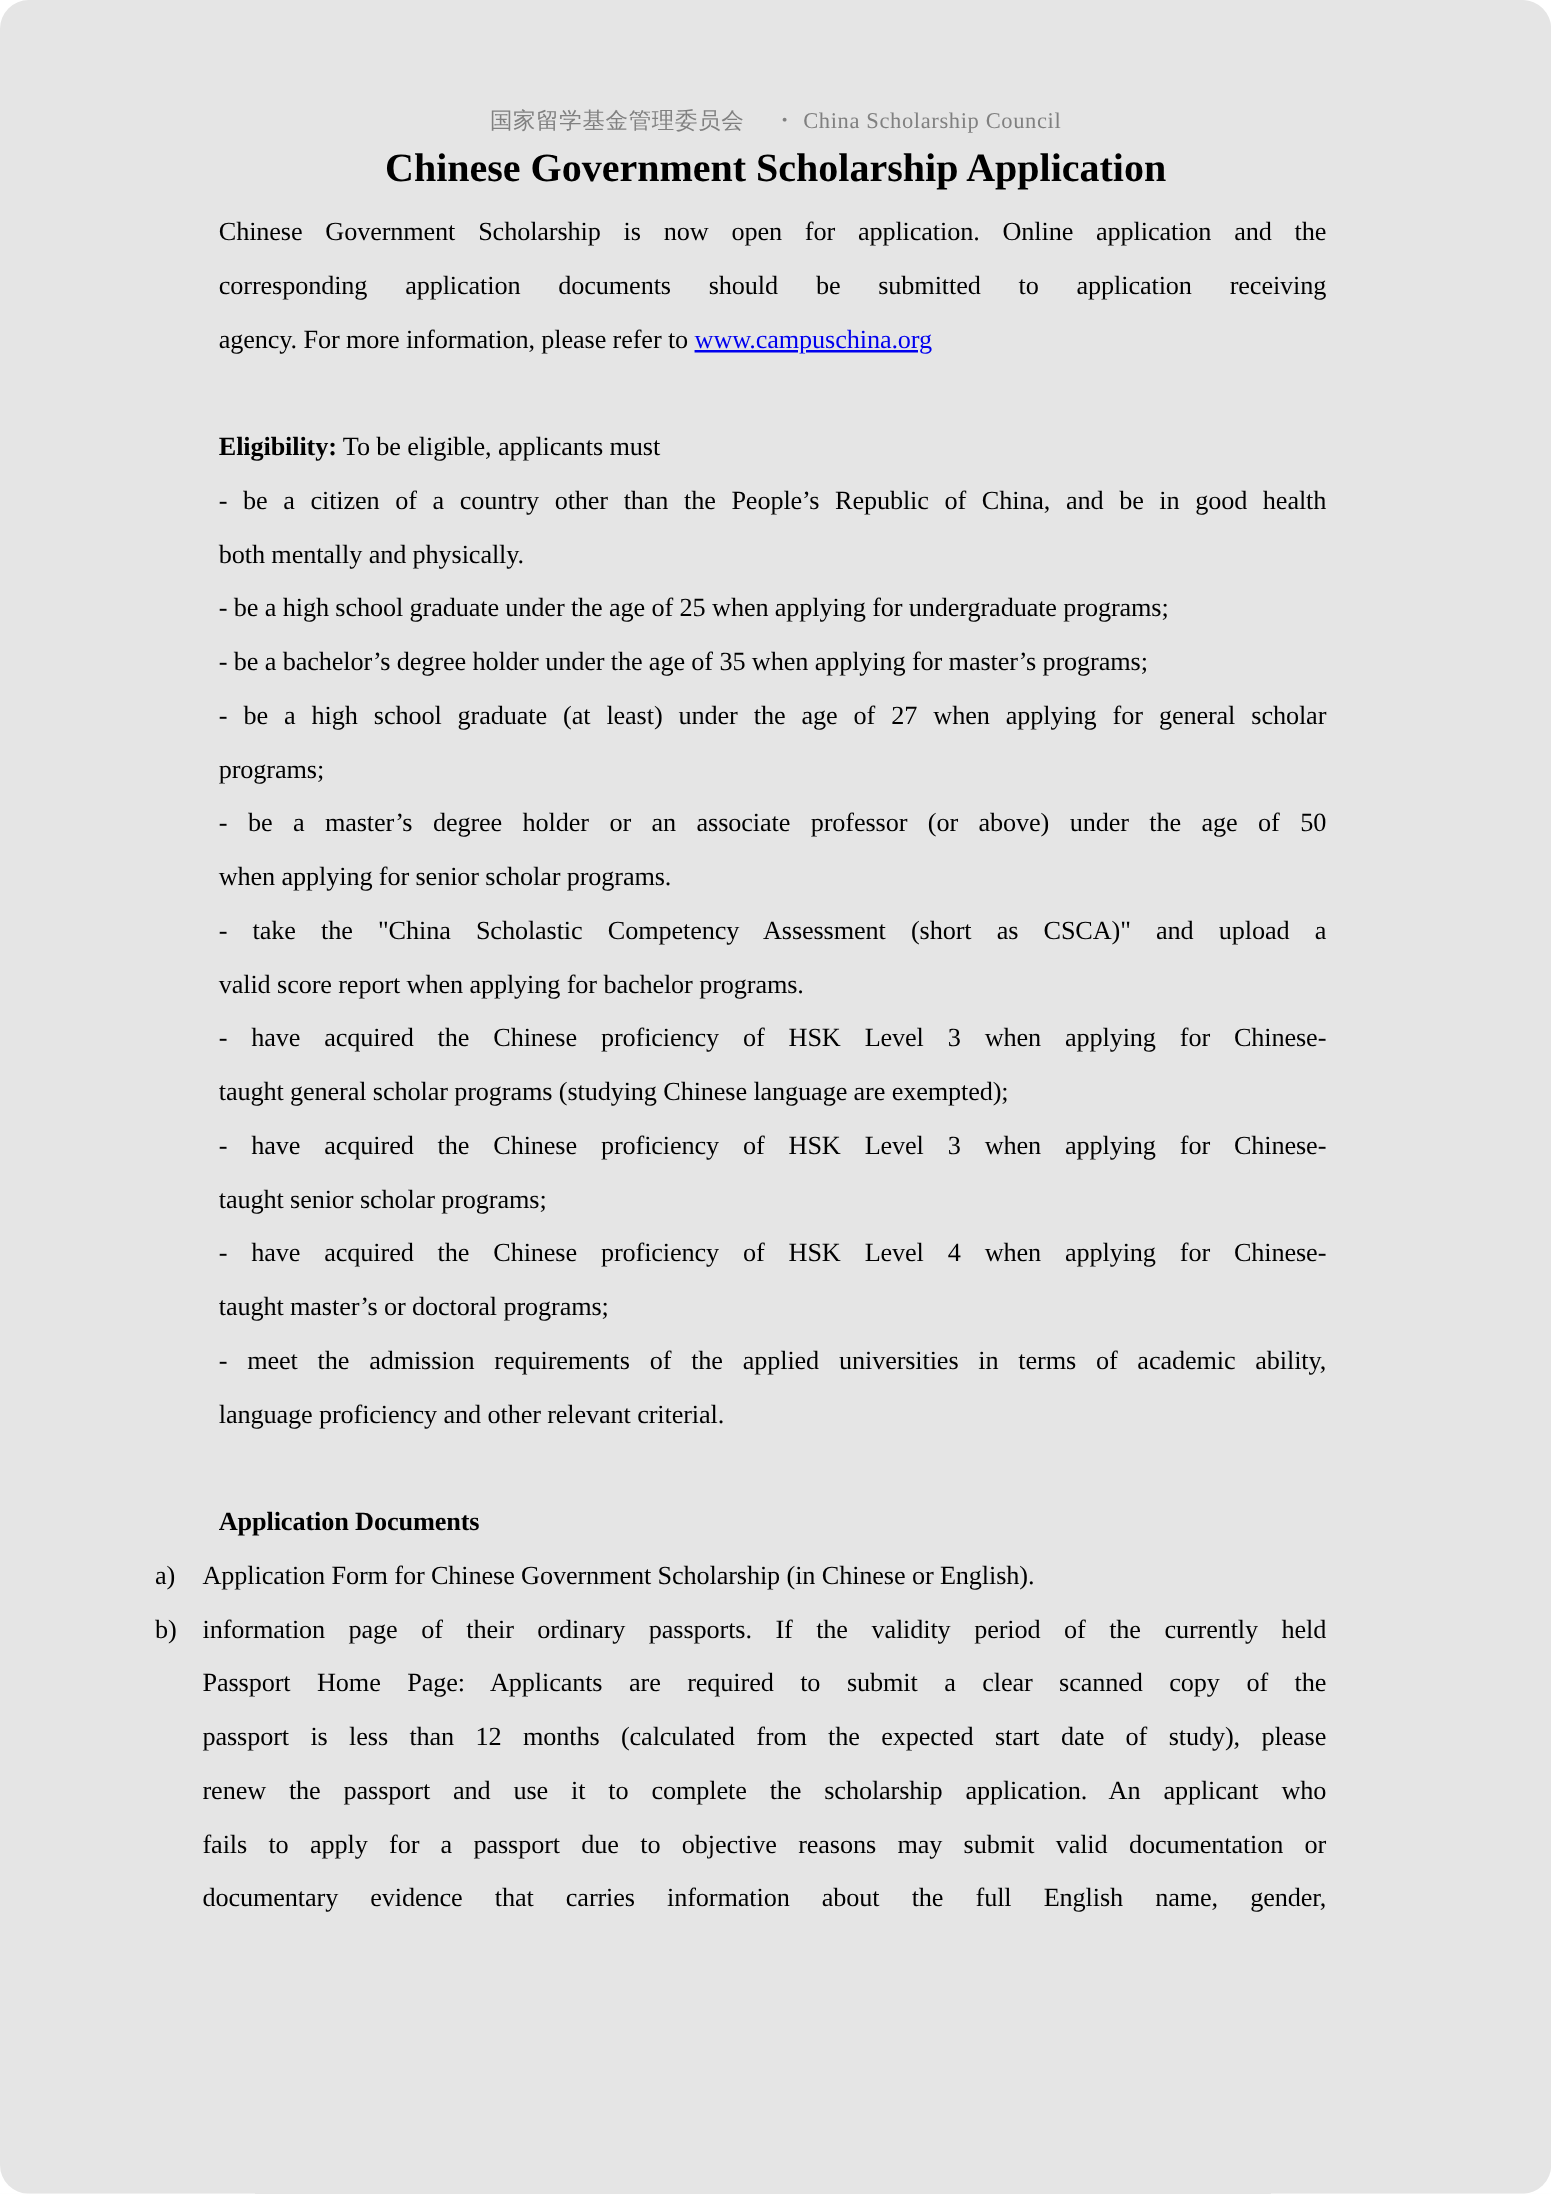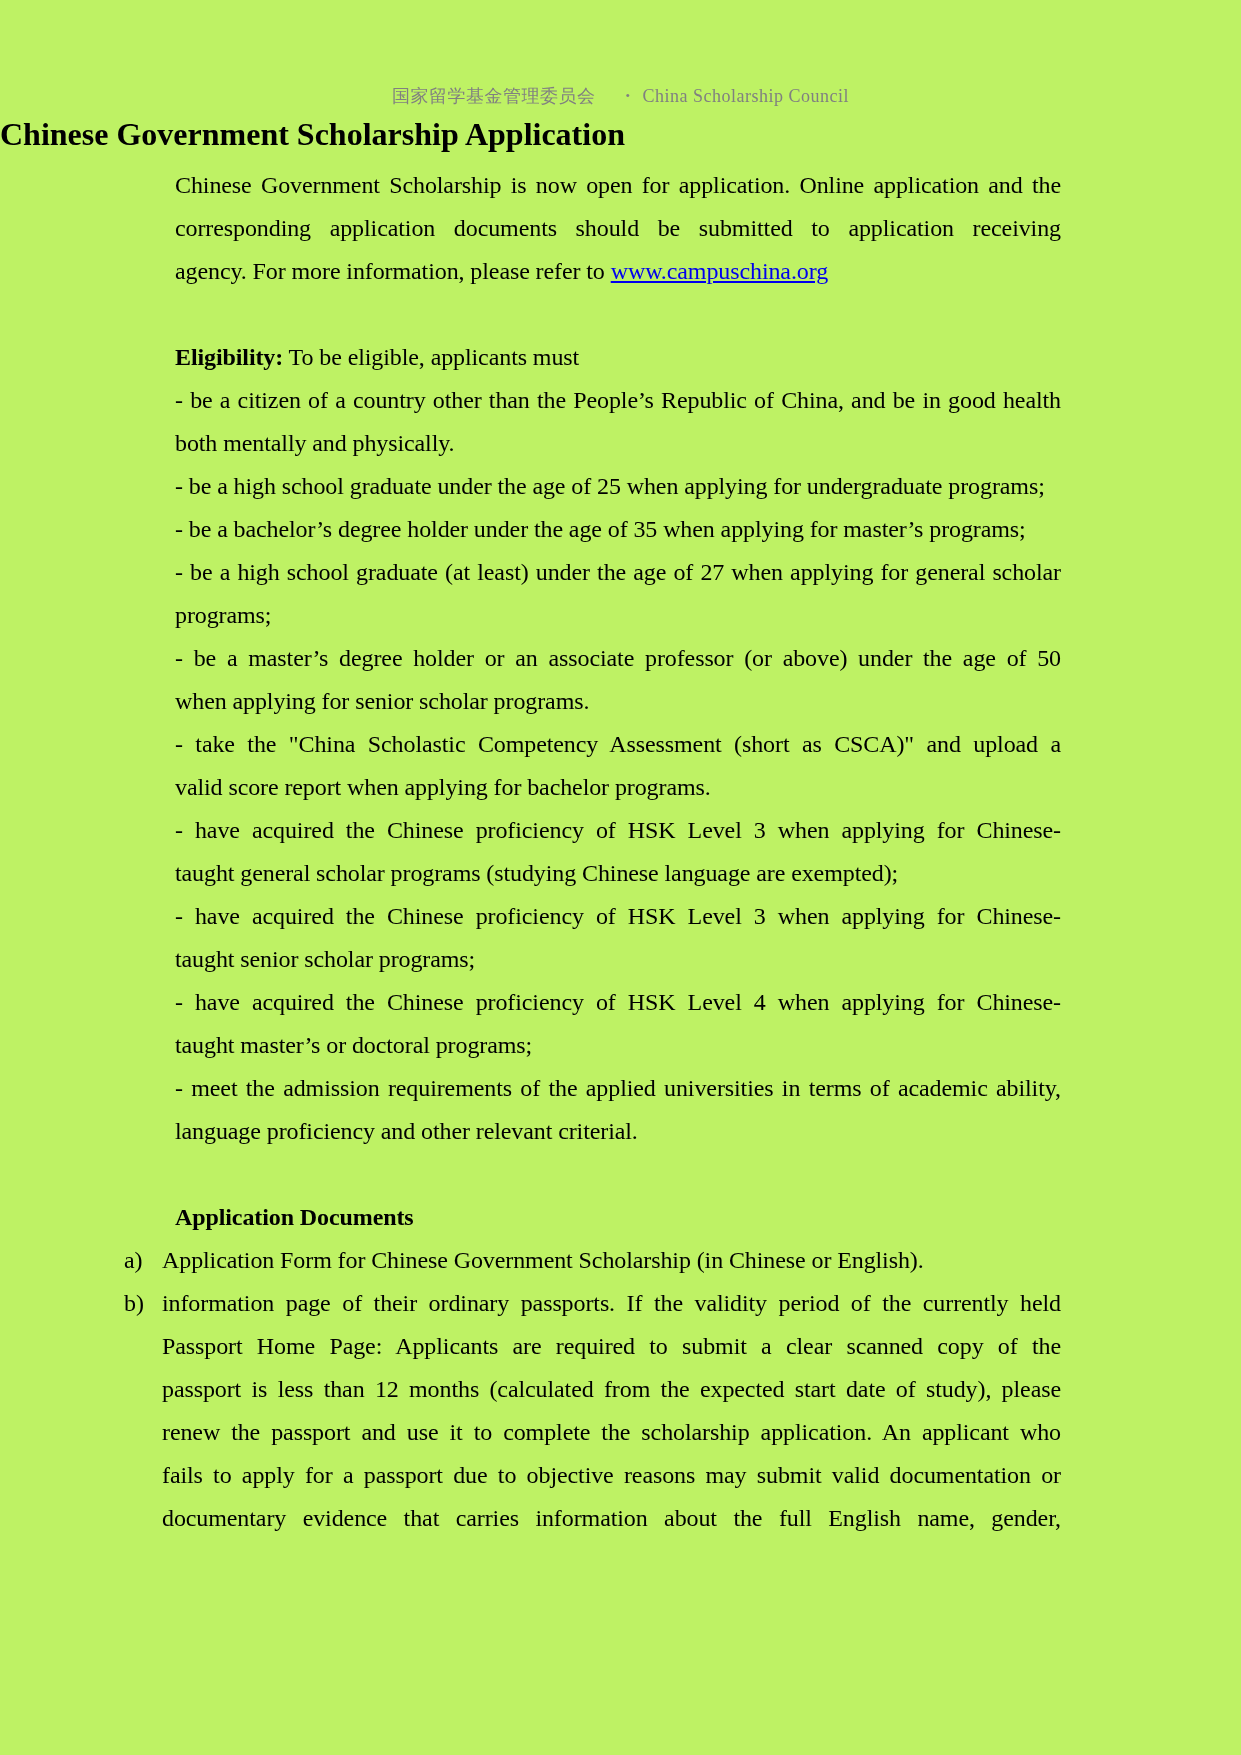--- a/index.html
+++ b/index.html
@@ -1,49 +1,51 @@
 <!DOCTYPE html>
 <html><head>
 <meta charset="utf-8">
 <style>
   * { margin: 0; padding: 0; box-sizing: border-box; }
   html, body { background: #ffffff; }
   .page {
     position: relative;
     width: 1241px;
     height: 1755px;
-    background: #bef264;
+    background: #e5e5e5;
     color: #000000;
     font-family: "Liberation Serif", "DejaVu Serif", serif;
     overflow: hidden;
+    border-radius: 23px;
   }
   .doc-header {
     margin-top: 84px;
     text-align: center;
     font-size: 18px;
     line-height: 24px;
     color: #808080;
     letter-spacing: 0.5px;
   }
   .doc-header .sep {
     font-size: 13px;
     vertical-align: 2px;
     margin: 0 12px 0 30px;
   }
   .doc-title {
     margin-top: 6px;
+    text-align: center;
     font-size: 32px;
     line-height: 40px;
     font-weight: bold;
     color: #000000;
   }
   .content {
     width: 886px;
     margin: 10px 0 0 175px;
-    font-size: 24px;
+    font-size: 21px;
     line-height: 43px;
     letter-spacing: -0.1px;
   }
   .line {
     text-align: justify;
     text-align-last: justify;
   }
   .line.last {
     text-align: right;
     text-align-last: left;

